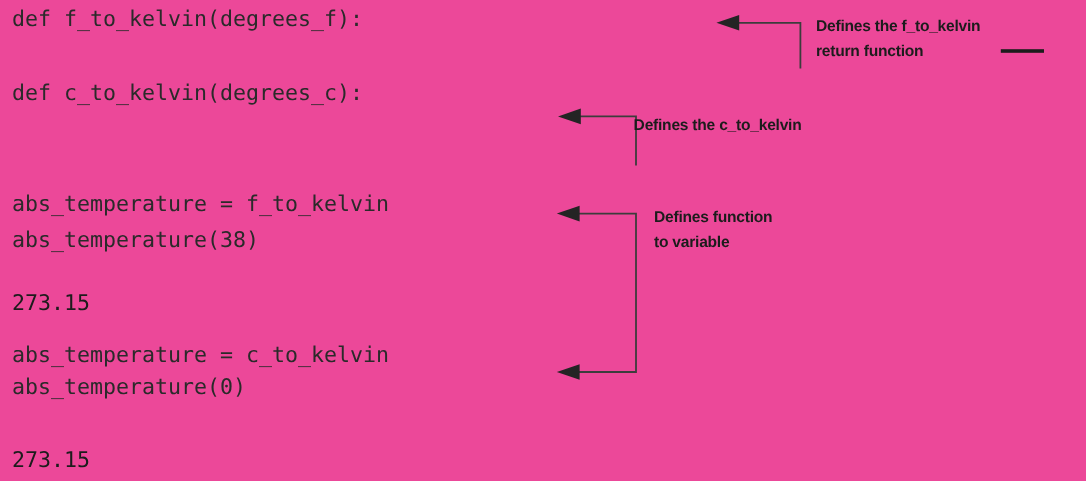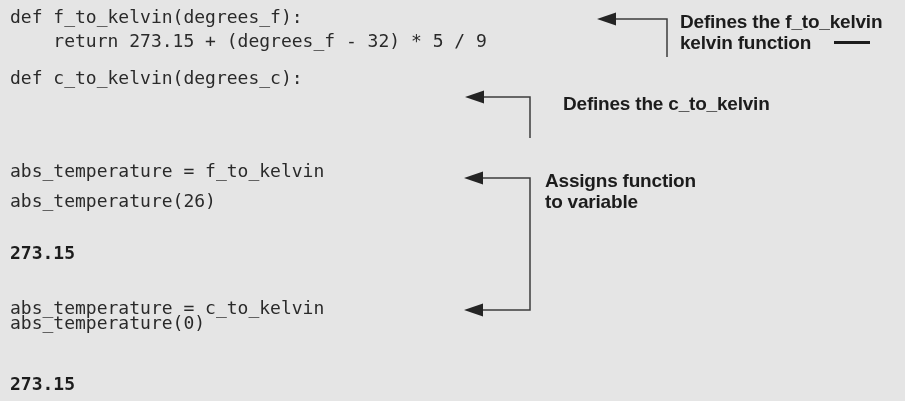--- a/index.html
+++ b/index.html
@@ -1,39 +1,39 @@
 <!DOCTYPE html>
 <html><head>
 <meta charset="utf-8">
 <style>
   html, body { margin: 0; padding: 0; background: #ffffff; }
   .page {
     position: relative;
     width: 905px;
     height: 401px;
-    background: #e5e5e5;
+    background: #ec4899;
     overflow: hidden;
     font-family: "DejaVu Sans", sans-serif;
   }
   .codeline {
     position: absolute;
     left: 10px;
     white-space: pre;
     font-family: "DejaVu Sans Mono", "Liberation Mono", monospace;
     font-size: 18px;
     line-height: 25px;
     color: #2a2a2a;
     letter-spacing: 0px;
   }
-  .codeline.out { font-weight: 700; color: #1c1c1c; }
+  .codeline.out { font-weight: 400; color: #1c1c1c; }
   .ann {
     position: absolute;
     font-family: "Liberation Sans", "DejaVu Sans", sans-serif;
     font-weight: 700;
-    font-size: 19px;
+    font-size: 13px;
     line-height: 21px;
     color: #1c1c1c;
     letter-spacing: -0.2px;
     white-space: nowrap;
   }
   .arrow-svg {
     position: absolute;
     left: 0; top: 0;
     width: 905px; height: 401px;
     pointer-events: none;
@@ -48,26 +48,25 @@
     height: 2.5px;
     background: #1c1c1c;
   }
 </style>
 </head>
 <body>
 
 <div class="page">
 
   <div class="codeline" style="top:4px">def f_to_kelvin(degrees_f):</div>
-  <div class="codeline" style="top:28px">    return 273.15 + (degrees_f - 32) * 5 / 9</div>
   <div class="codeline" style="top:65px">def c_to_kelvin(degrees_c):</div>
   <div class="codeline" style="top:158px">abs_temperature = f_to_kelvin</div>
-  <div class="codeline" style="top:188px">abs_temperature(26)</div>
+  <div class="codeline" style="top:188px">abs_temperature(38)</div>
   <div class="codeline out" style="top:240px">273.15</div>
-  <div class="codeline" style="top:295px">abs_temperature = c_to_kelvin</div>
+  <div class="codeline" style="top:284px">abs_temperature = c_to_kelvin</div>
   <div class="codeline" style="top:310px">abs_temperature(0)</div>
   <div class="codeline out" style="top:371px">273.15</div>
 
   <svg class="arrow-svg" viewBox="0 0 905 401" xmlns="http://www.w3.org/2000/svg">
     <g>
       <path d="M667 57 V19 H614"></path>
       <polygon points="597,19 616,12.5 616,25.5"></polygon>
     </g>
     <g>
       <path d="M530 138 V97 H482"></path>
@@ -75,26 +74,26 @@
     </g>
     <g>
       <path d="M482 178 H530 V310 H482"></path>
       <polygon points="464,178 483,171.5 483,184.5"></polygon>
       <polygon points="464,310 483,303.5 483,316.5"></polygon>
     </g>
   </svg>
 
   <div class="ann" style="left:680px; top:11px">
     <div>Defines the f_to_kelvin</div>
-    <div>kelvin function</div>
+    <div>return function</div>
     <span class="stray-mark"></span>
   </div>
 
-  <div class="ann" style="left:563px; top:93px">
+  <div class="ann" style="left:528px; top:93px">
     <div>Defines the c_to_kelvin</div>
   </div>
 
   <div class="ann" style="left:545px; top:170px">
-    <div>Assigns function</div>
+    <div>Defines function</div>
     <div>to variable</div>
   </div>
 
 </div>
 
 </body></html>

